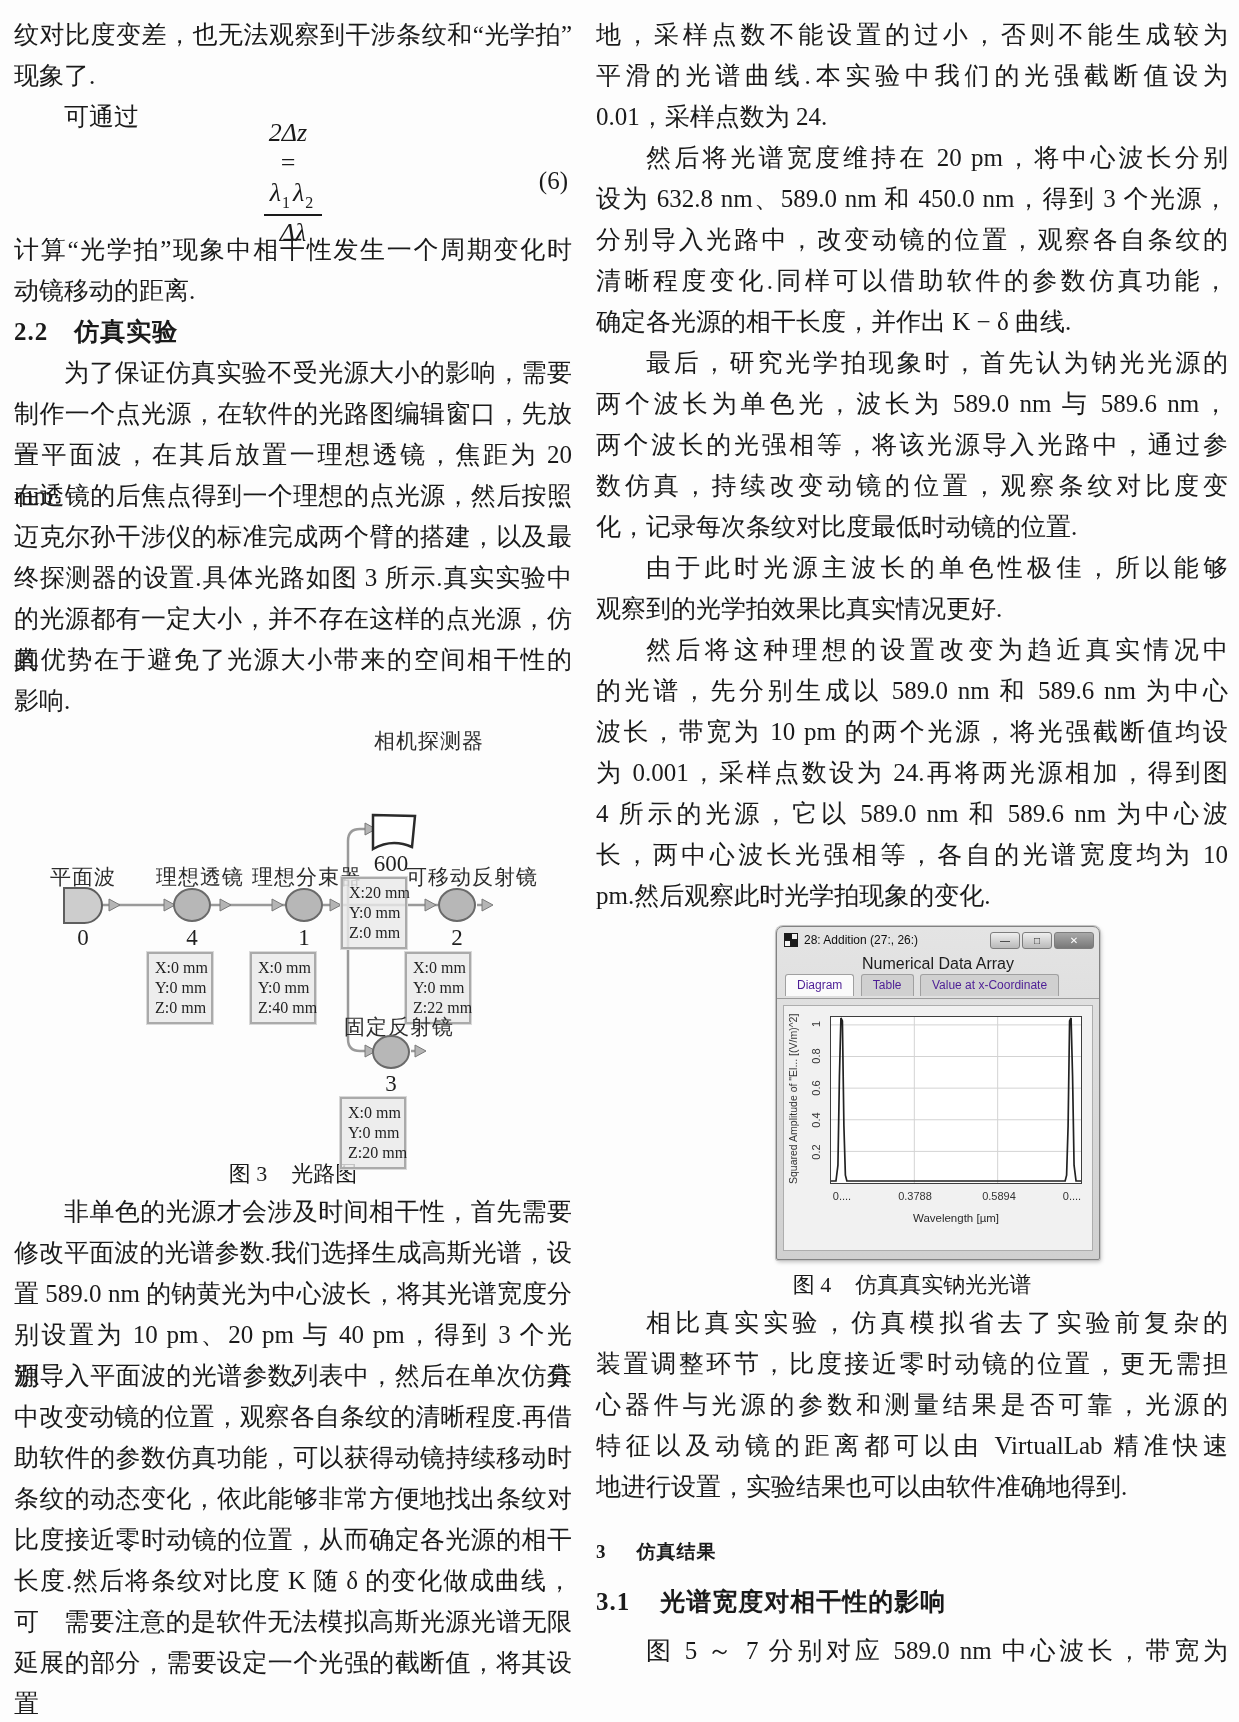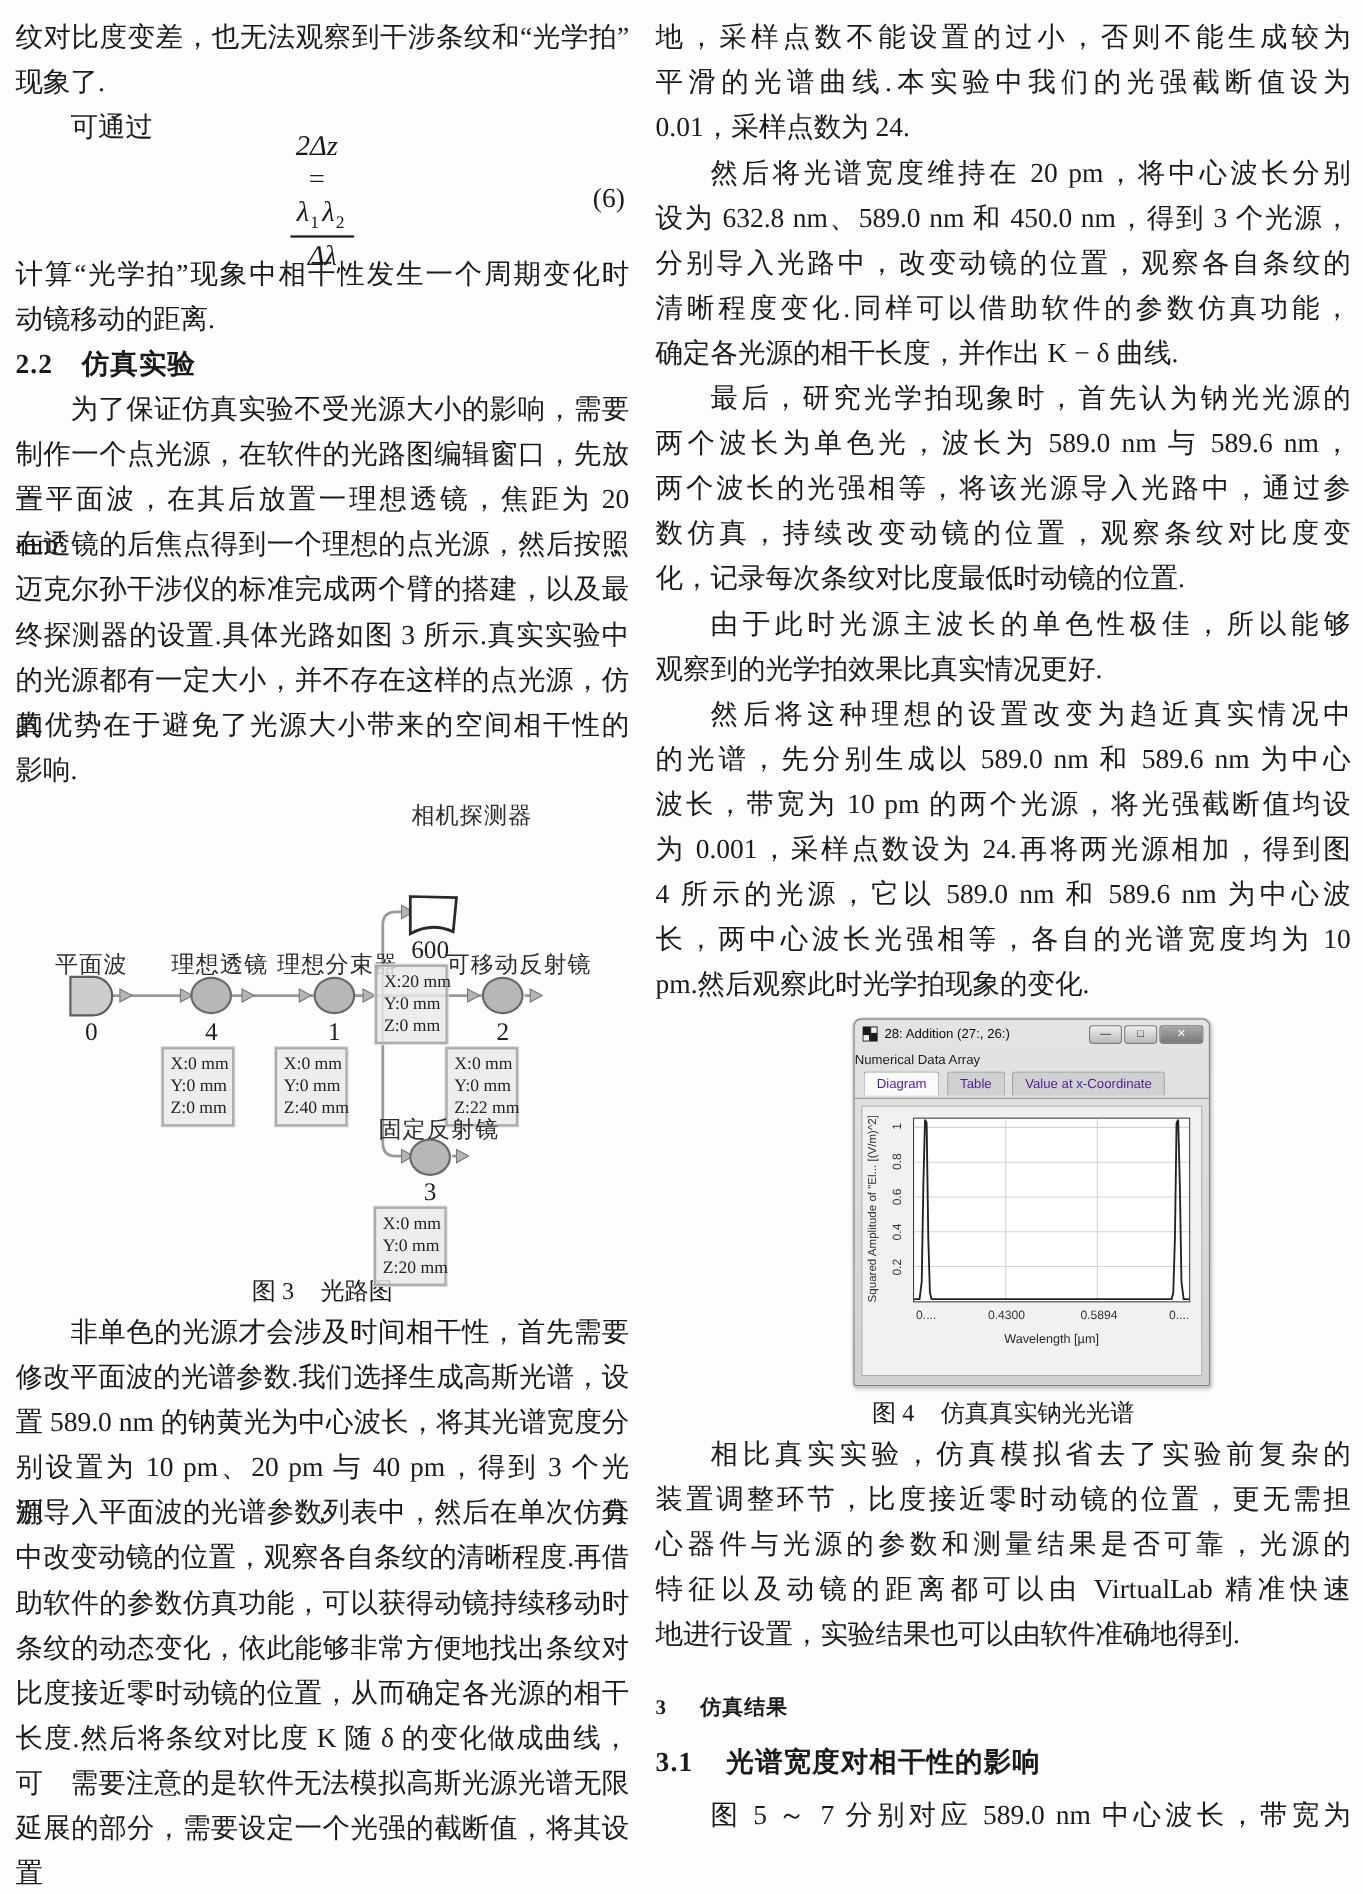--- a/index.html
+++ b/index.html
@@ -48,21 +48,21 @@
          background:linear-gradient(#e4e4e4,#d0d0d0); border:1px solid #828282;
          border-radius:7px 7px 2px 2px; box-shadow:0 0 0 1px #c4c4c4, 1px 2px 4px rgba(0,0,0,0.25);
          font-family:"Liberation Sans","DejaVu Sans",sans-serif; }
   .tbar { display:flex; align-items:center; height:26px; padding:0 5px 0 7px; }
   .wicon { flex:0 0 auto; margin-right:6px; }
   .wtitle { flex:1 1 auto; font-size:12px; color:#0d0d0d; white-space:nowrap; overflow:hidden; }
   .wbtn { flex:0 0 auto; display:inline-block; width:30px; height:17px; line-height:15px;
           margin-left:2px; text-align:center; font-size:10px; color:#222;
           background:linear-gradient(#efefef,#b9b9b9); border:1px solid #7d7d7d; border-radius:3px; cursor:default; }
   .wbtn.close { width:40px; color:#fff; background:linear-gradient(#a9a9a9,#787878); font-weight:bold; }
-  .wsub { height:21px; line-height:21px; font-size:12px; color:#1c1c1c; }
+  .wsub { height:21px; line-height:21px; text-align:center; font-size:16px; color:#1c1c1c; }
   .tabs { height:25px; padding-left:8px; border-bottom:1px solid #9b9b9b; }
   .tab { display:inline-block; padding:3px 11px 4px; margin-right:2px; font-size:12px; color:#4c1d95;
          background:#d0d0d0; border:1px solid #a0a0a0; border-bottom:none; border-radius:3px 3px 0 0; cursor:default; }
   .tab.active { background:#fbfbfb; }
   .panel { position:relative; margin:6px; height:246px; background:#f1f1f1; border:1px solid #adadad; }
   .prect { position:absolute; left:46px; top:10px; width:252px; height:168px;
            background:#ffffff; border:1.5px solid #3e3e3e; }
   .prect svg { position:absolute; left:0; top:0; width:100%; height:100%; }
   .ylab { position:absolute; left:3px; top:10px; height:168px; width:16px;
           writing-mode:vertical-rl; transform:rotate(180deg); text-align:center;
@@ -280,21 +280,21 @@
 
               <path d="M0 166 L5 166 L7 150 L8.5 60 L10 1 L11.5 4 L13 110 L14.5 160 L16 166
                        L236 166 L237.5 160 L239 110 L240.5 4 L242 1 L243.5 60 L245 150 L247 166 L252 166" fill="none" stroke="#222222" stroke-width="1.7"></path>
             </svg>
             <span class="ytick" style="top:1px">1</span>
             <span class="ytick" style="top:33px">0.8</span>
             <span class="ytick" style="top:65px">0.6</span>
             <span class="ytick" style="top:97px">0.4</span>
             <span class="ytick" style="top:129px">0.2</span>
             <span class="xtick" style="left:11px">0....</span>
-            <span class="xtick" style="left:84px">0.4300</span>
+            <span class="xtick" style="left:84px">0.3788</span>
             <span class="xtick" style="left:168px">0.5894</span>
             <span class="xtick" style="left:241px">0....</span>
           </div>
           <div class="xlab">Wavelength [µm]</div>
         </div>
       </div>
     </div>
 
     <div class="caption" style="margin-top:8px">
       <span>图 4</span><span class="capgap">仿真真实钠光光谱</span>

